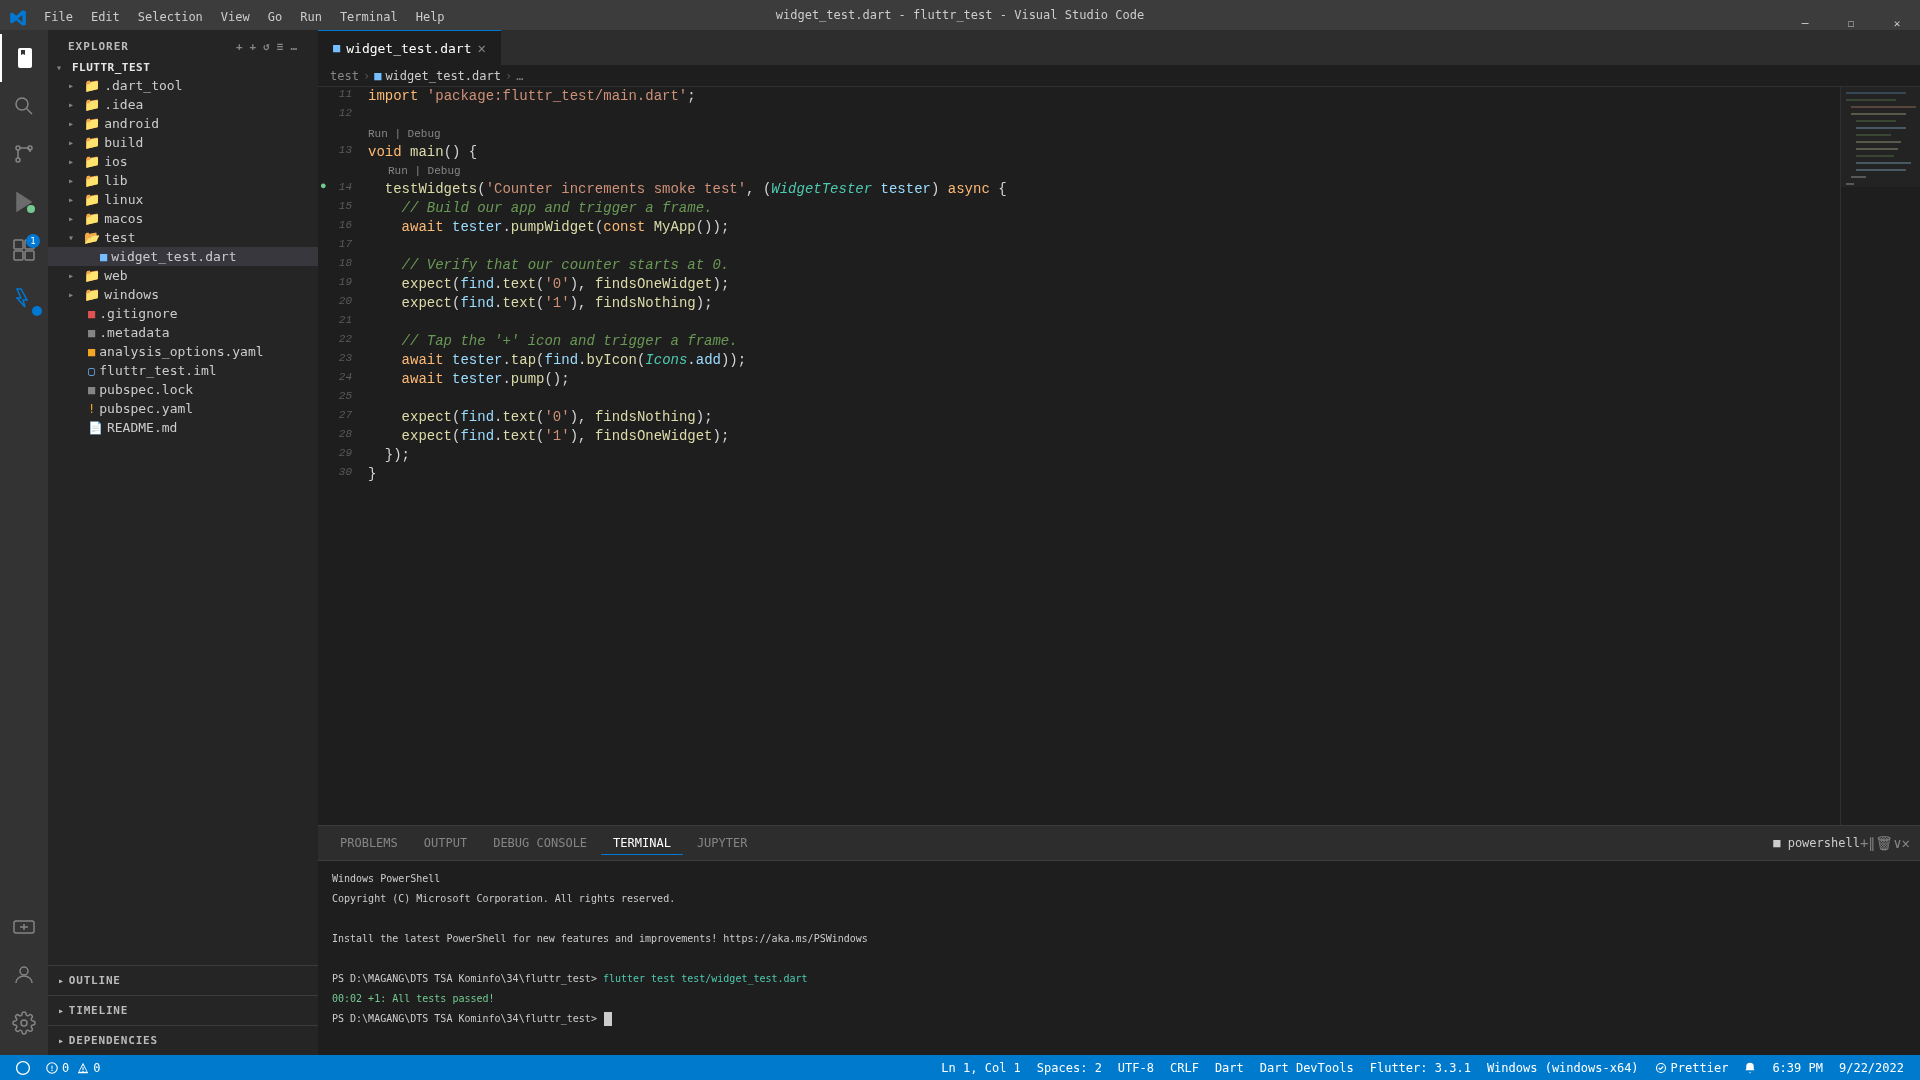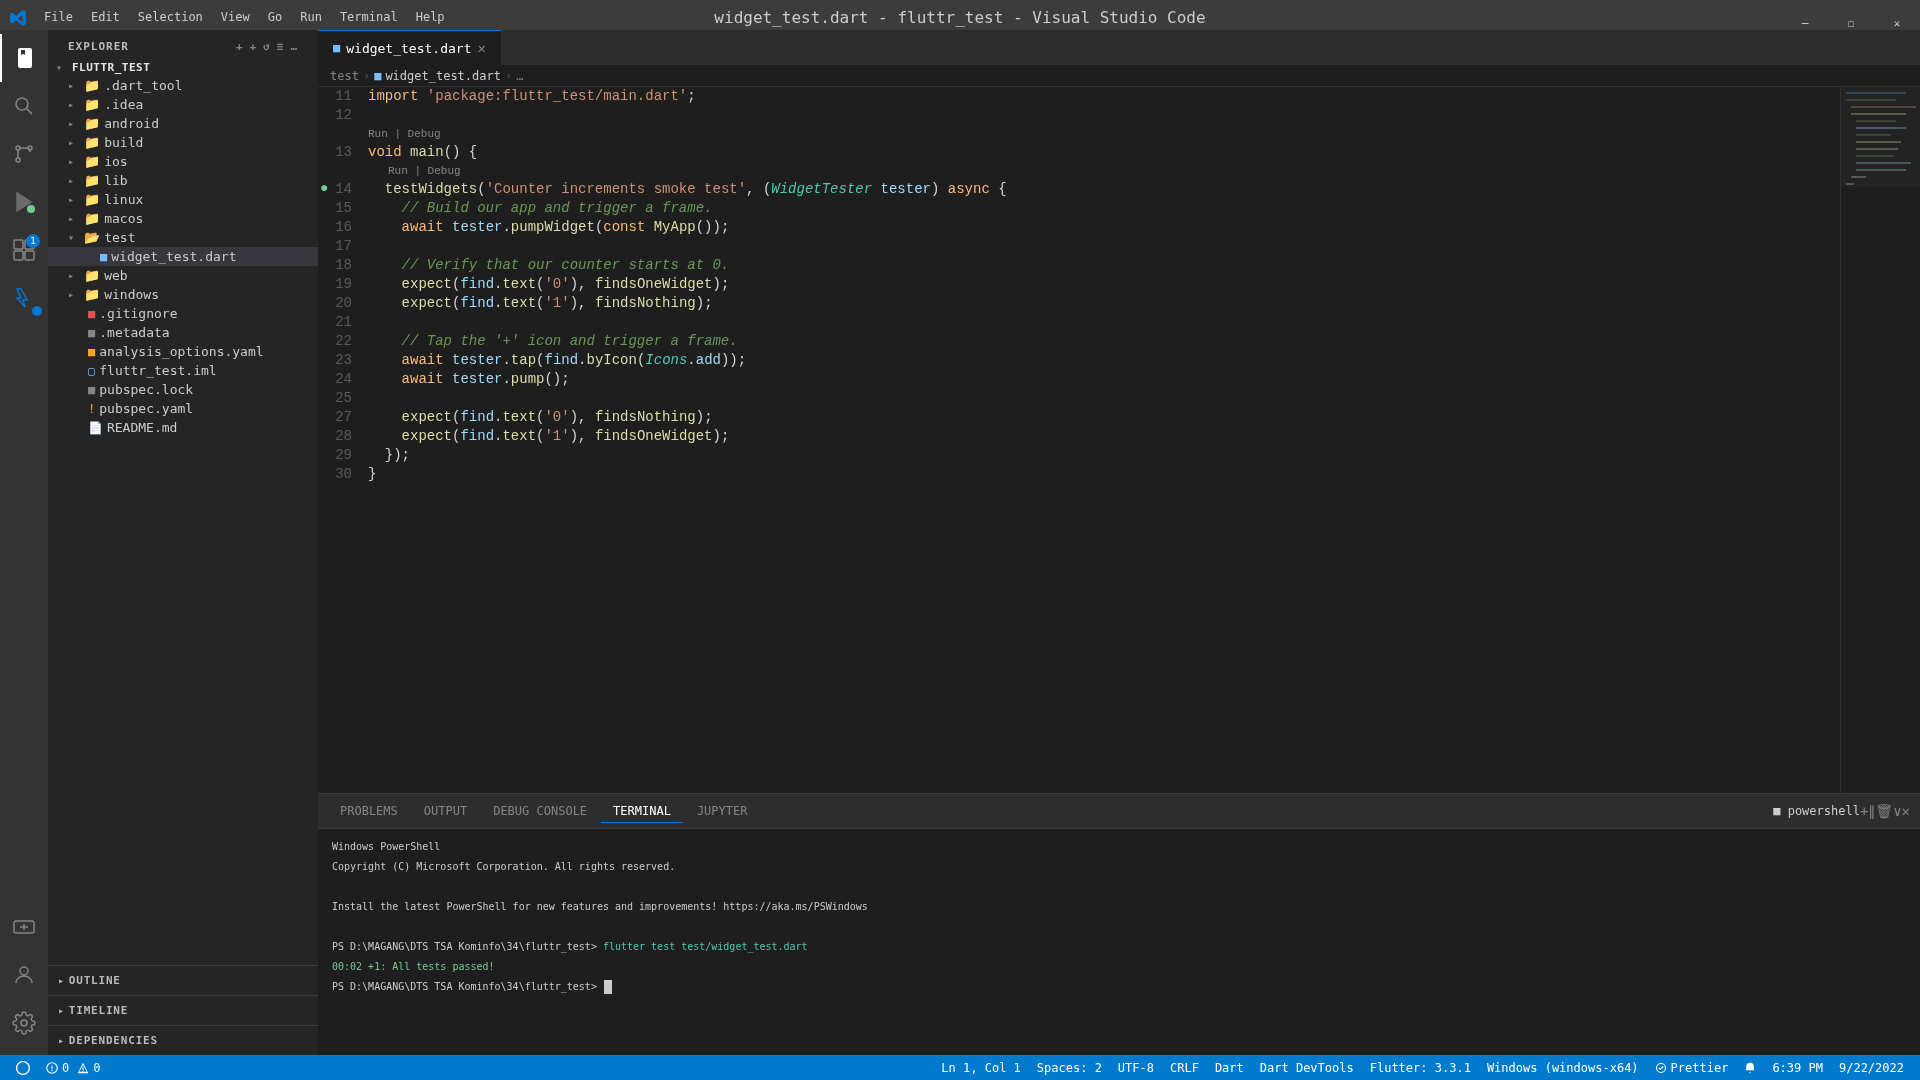--- a/index.html
+++ b/index.html
@@ -19,21 +19,21 @@
       display: flex; align-items: center; justify-content: center;
     }
     #titlebar .menu-bar {
       display: flex; gap: 2px; font-size: 12px; color: #cccccc;
     }
     #titlebar .menu-item {
       padding: 2px 8px; cursor: pointer; border-radius: 3px;
     }
     #titlebar .title {
       position: absolute; left: 50%; transform: translateX(-50%);
-      font-size: 16px; color: #cccccc;
+      font-size: 12px; color: #cccccc;
     }
     #titlebar .win-controls {
       position: absolute; right: 0; display: flex;
     }
     #titlebar .win-btn {
       width: 46px; height: 30px; display: flex; align-items: center; justify-content: center;
       font-size: 11px; cursor: pointer; color: #cccccc;
     }
 
     
@@ -165,23 +165,24 @@
     .code-line {
       display: table-row;
     }
     .line-num {
       display: table-cell;
       color: #5a5a5a;
       text-align: right;
       padding: 0 16px 0 0;
       width: 50px;
       user-select: none;
-      font-size: 14px;
+      font-size: 11px;
       vertical-align: top;
       padding-top: 1px;
+      font-style: italic;
     }
     .line-code {
       display: table-cell;
       white-space: pre;
       padding-right: 20px;
       color: #d4d4d4;
       font-size: 14px;
       line-height: 19px;
     }
     
@@ -208,21 +209,21 @@
       width: 80px;
       background: #1e1e1e;
       border-left: 1px solid #303030;
       flex-shrink: 0;
       overflow: hidden;
       position: relative;
     }
 
     
     #terminal-panel {
-      height: 262px;
+      height: 230px;
       background: #000000;
       border-top: 1px solid #3c3c3c;
       display: flex;
       flex-direction: column;
       flex-shrink: 0;
     }
     #terminal-tabs {
       height: 35px;
       background: #2d2d2d;
       display: flex;

